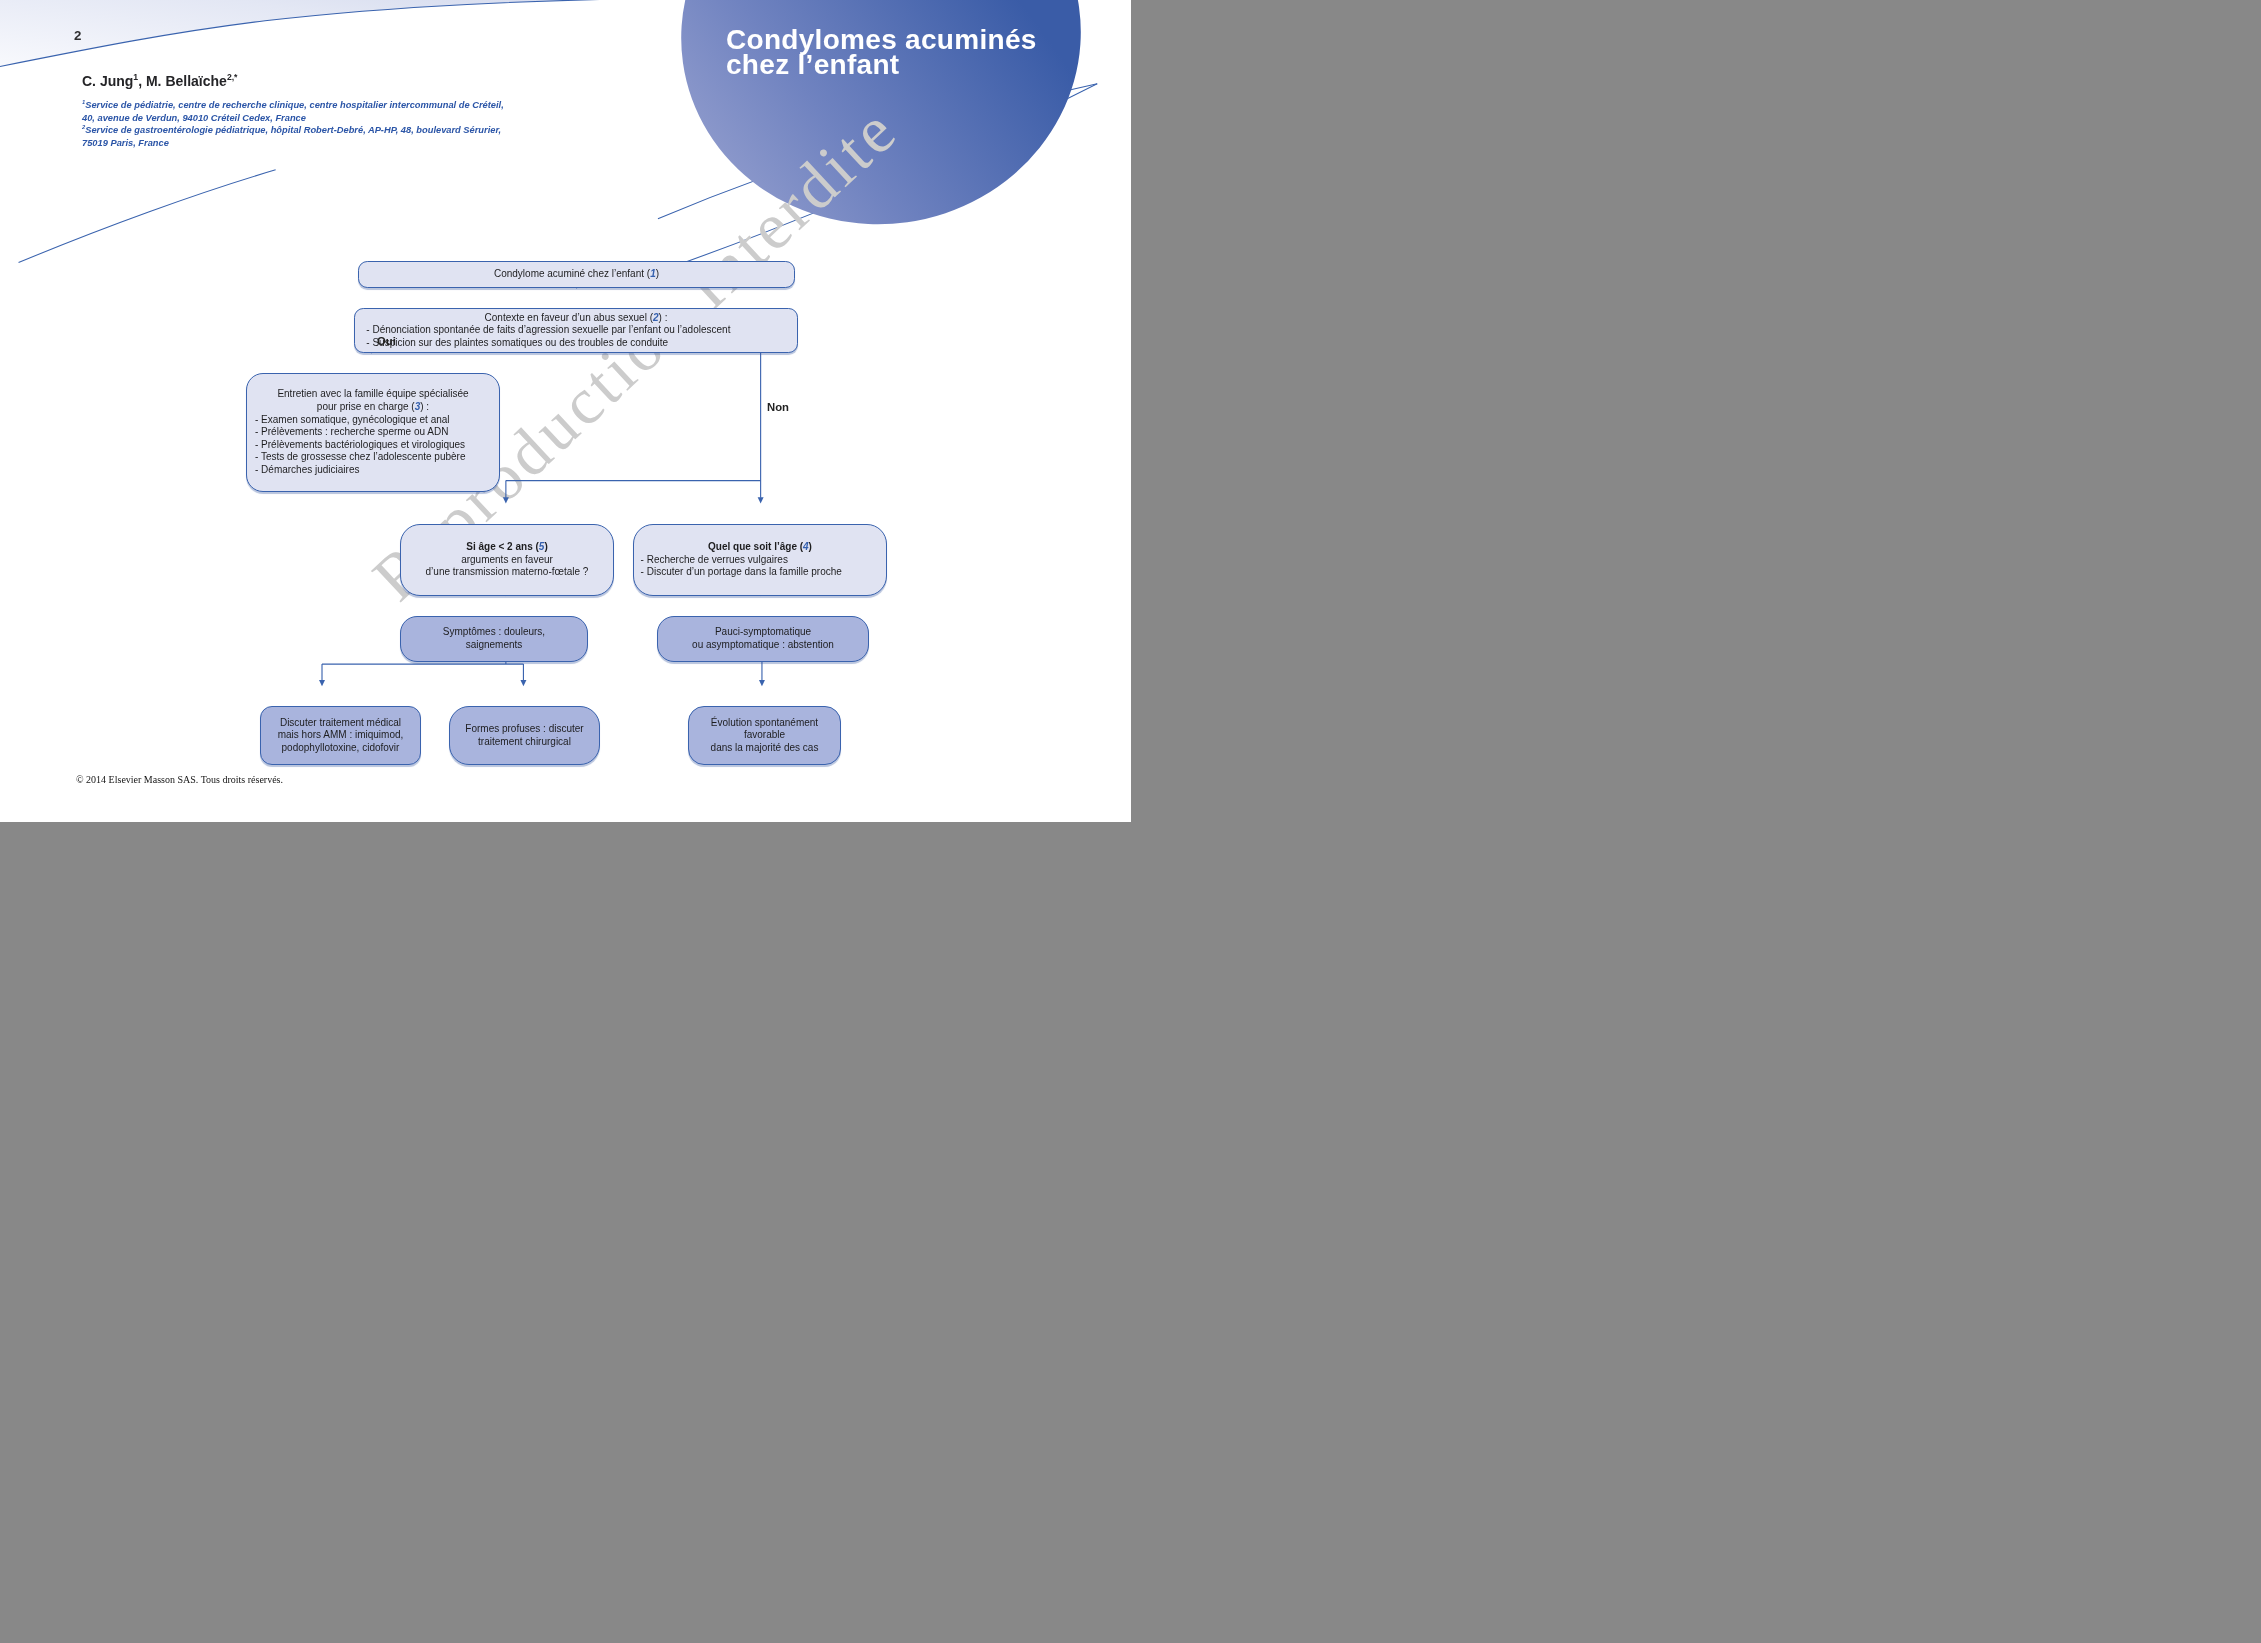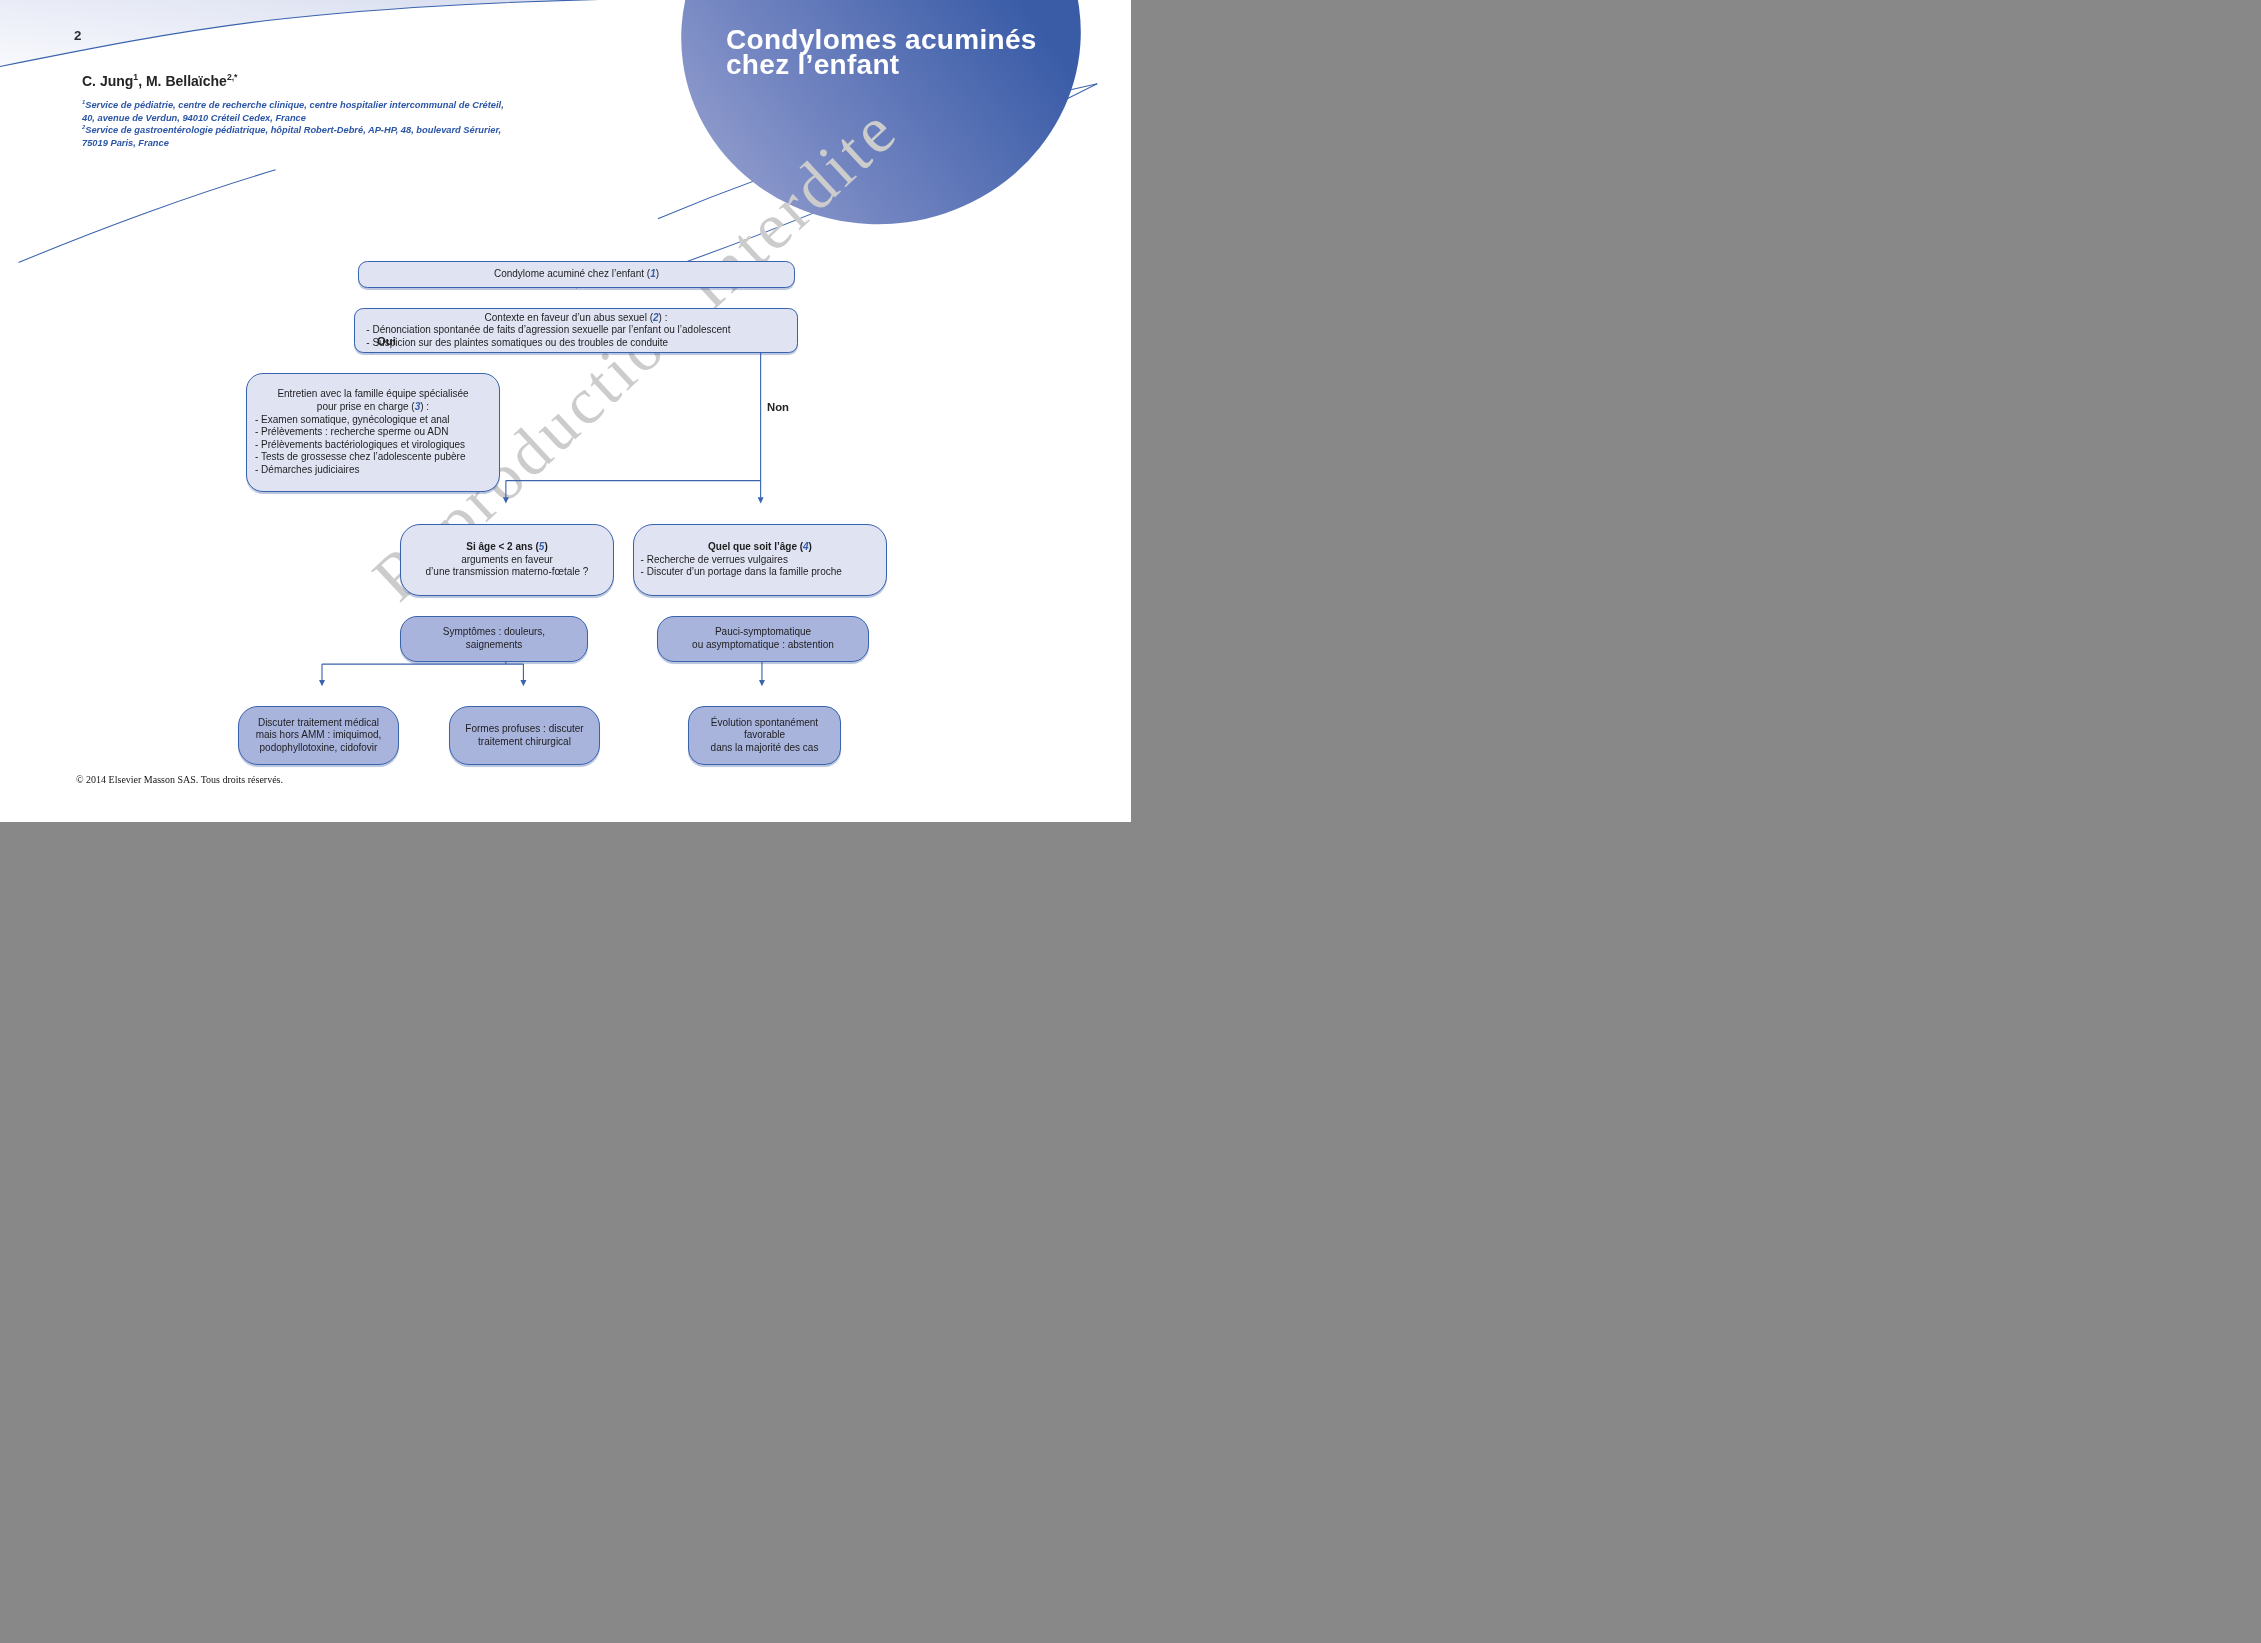--- a/index.html
+++ b/index.html
@@ -34,21 +34,21 @@
   .fl-line.bold{font-weight:700;}
   .num{color:var(--number,#3560ae);font-weight:700;font-style:italic;}
   sup{font-size:62%;vertical-align:super;line-height:0;}
   #box1{left:358px;top:241px;width:437px;height:26.5px;border-radius:9.3px;}
   #box2{left:354px;top:288px;width:444px;height:45px;border-radius:9.3px;padding:0 11.3px;}
   #box3{left:246px;top:353px;width:254px;height:119px;border-radius:17px;padding:0 8px;}
   #box4{left:400px;top:504px;width:214px;height:72px;border-radius:20px;padding:0 4px;}
   #box5{left:633px;top:504px;width:254px;height:72px;border-radius:20px;padding:0 6.6px;}
   #box6{left:400px;top:596px;width:188px;height:46px;border-radius:17px;}
   #box7{left:657px;top:596px;width:212px;height:46px;border-radius:17px;}
-  #box8{left:238px;top:686px;width:161px;height:59px;border-radius:20px;}
+  #box8{left:260px;top:686px;width:161px;height:59px;border-radius:12px;}
   #box9{left:449px;top:686px;width:151px;height:59px;border-radius:20px;}
   #box10{left:688px;top:686px;width:153px;height:59px;border-radius:16px;}
   .branch-label{position:absolute;z-index:3;font-size:11.3px;font-weight:700;color:#222;}
   #label-oui{left:377px;top:335px;}
   #label-non{left:767px;top:401px;}
   #copyright{position:absolute;left:76px;top:774px;z-index:4;font-family:"Liberation Serif",serif;
              font-size:10px;color:#141414;}
 </style>
 </head>
 <body>

